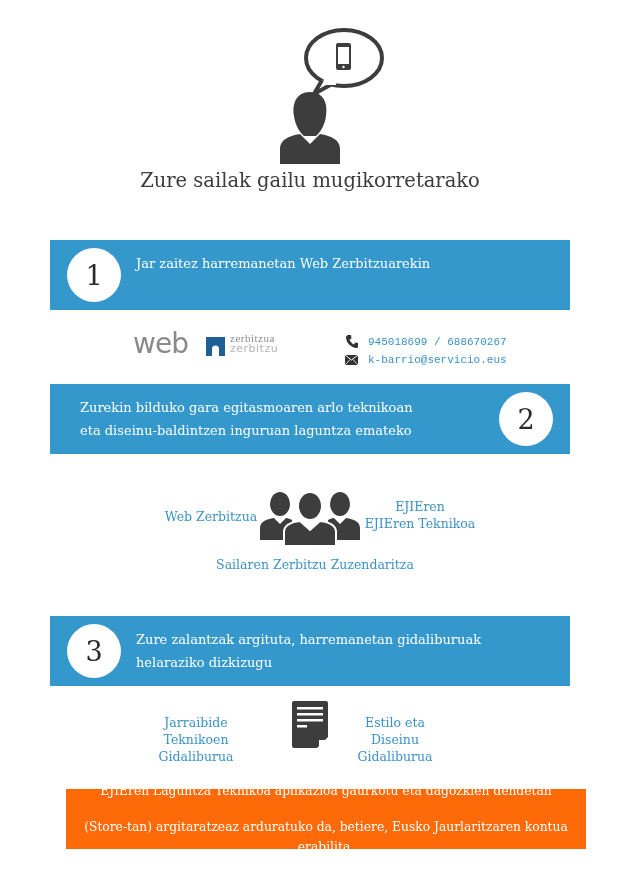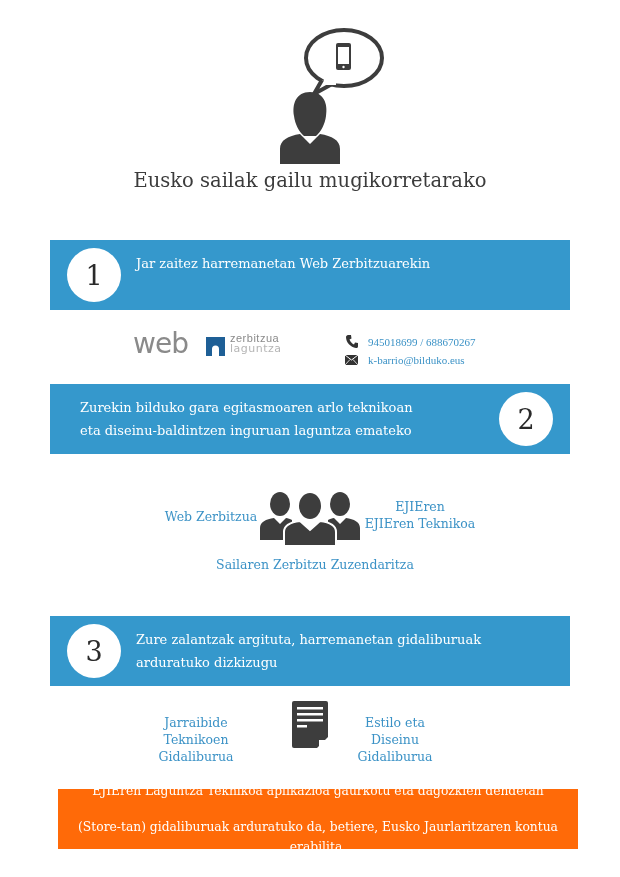--- a/index.html
+++ b/index.html
@@ -5,72 +5,72 @@
   html, body { margin:0; padding:0; }
   body { width:620px; height:877px; background:#ffffff; position:relative; overflow:hidden;
          font-family:"DejaVu Serif", serif; }
   .abs { position:absolute; }
   .title { left:0; width:620px; top:168px; text-align:center; color:#3c3c3c; font-size:19.5px; line-height:25px; }
   .band { left:50px; width:520px; height:70px; background:#3598cc; }
   .band-text { color:#ffffff; font-size:13px; line-height:23px; }
   .circle { width:54px; height:54px; border-radius:50%; background:#ffffff; color:#2a2a2a;
             display:flex; align-items:center; justify-content:center; font-size:27px; }
   .blue-label { color:#3b92c6; font-size:12.5px; line-height:17px; text-align:center; }
-  .contact { color:#3b92c6; font-size:11px; font-family:Liberation Serif, serif; }
-  .orange { left:58px; width:520px; top:789px; height:60px; background:#ff6a08; color:#fff;
+  .contact { color:#3b92c6; font-size:11px; font-family:Liberation Mono, monospace; }
+  .orange { left:66px; width:520px; top:789px; height:60px; background:#ff6a08; color:#fff;
             font-size:12.3px; line-height:20px; text-align:center; display:flex; flex-direction:column; justify-content:center;gap:16px; }
 </style>
 </head>
 <body>
 
 <svg class="abs" style="left:278px;top:24px" width="110" height="142" viewBox="0 0 110 142">
 
   <ellipse cx="66" cy="34" rx="38" ry="28" fill="#fff" stroke="#3d3d3d" stroke-width="4"></ellipse>
   <path d="M44 56 L36 70 L54 60" fill="#fff" stroke="#3d3d3d" stroke-width="4" stroke-linejoin="round"></path>
   <rect x="46" y="55" width="12" height="6" fill="#fff"></rect>
 
   <rect x="58" y="19" width="15" height="27" rx="2" fill="#3d3d3d"></rect>
   <rect x="60" y="23" width="11" height="17" fill="#fff"></rect>
   <circle cx="65.5" cy="43" r="1.2" fill="#fff"></circle>
 
   <path d="M32 68 C18 68 14 80 16 92 C17 100 21 108 26 112 L38 112 C43 108 47 100 48 92 C50 80 46 68 32 68 Z" fill="#3d3d3d"></path>
   <path d="M2 140 L2 125 C2 116 10 112 22 110 L32 120 L42 110 C54 112 62 116 62 125 L62 140 Z" fill="#3d3d3d"></path>
 </svg>
 
 <div class="abs title">
-  <div>Eusko sailak gailu mugikorretarako</div>
+  <div>Zure sailak gailu mugikorretarako</div>
 </div>
 
 <div class="abs band" style="top:240px">
   <div class="abs circle" style="left:17px;top:8px">1</div>
   <div class="abs band-text" style="left:86px;top:12px">
     <div>Jar zaitez harremanetan Web Zerbitzuarekin</div>
   </div>
 </div>
 
 <div class="abs" style="left:133px;top:333px;width:180px;height:26px">
   <span class="abs" style="left:0;top:-6px;font-family:'DejaVu Sans',sans-serif;font-size:28px;color:#8a8a8a;letter-spacing:-1px">web</span>
   <svg class="abs" style="left:73px;top:4px" width="19" height="19" viewBox="0 0 19 19">
     <path d="M0 0 H19 V19 H13 V12 A3.5 3.5 0 0 0 6 12 V19 H0 Z" fill="#1e5f96"></path>
   </svg>
-  <span class="abs" style="left:97px;top:0px;font-family:Liberation Sans, sans-serif;font-size:11px;line-height:10px;color:#8a8a8a;letter-spacing:0.5px">zerbitzua</span>
-  <span class="abs" style="left:97px;top:11px;font-family:'DejaVu Sans',sans-serif;font-size:11px;line-height:10px;color:#b5b5b5;letter-spacing:0.5px">laguntza</span>
+  <span class="abs" style="left:97px;top:0px;font-family:Liberation Serif, serif;font-size:11px;line-height:10px;color:#8a8a8a;letter-spacing:0.5px">zerbitzua</span>
+  <span class="abs" style="left:97px;top:11px;font-family:'DejaVu Sans',sans-serif;font-size:11px;line-height:10px;color:#b5b5b5;letter-spacing:0.5px">zerbitzu</span>
 </div>
 
 <svg class="abs" style="left:346px;top:335px" width="12" height="13" viewBox="0 0 12 13">
   <path d="M2 0 L5 0 L5.5 3.5 L3.5 4.5 C4.5 7 6 8.5 8 9.5 L9 7.5 L12 8 L12 11.5 C12 12.5 11 13 10 13 C4.5 12 0 7.5 0 2 C0 1 1 0 2 0 Z" fill="#333"></path>
 </svg>
 <span class="abs contact" style="left:368px;top:336px">945018699 / 688670267</span>
 
 <svg class="abs" style="left:345px;top:355px" width="13" height="10" viewBox="0 0 13 10">
   <rect x="0" y="0" width="13" height="10" fill="#333"></rect>
   <path d="M0 0 L6.5 5 L13 0" fill="none" stroke="#fff" stroke-width="1"></path>
   <path d="M0 10 L5 4.5 M13 10 L8 4.5" stroke="#fff" stroke-width="0.8"></path>
 </svg>
-<span class="abs contact" style="left:368px;top:354px">k-barrio@bilduko.eus</span>
+<span class="abs contact" style="left:368px;top:354px">k-barrio@servicio.eus</span>
 
 <div class="abs band" style="top:384px">
   <div class="abs band-text" style="left:30px;top:12px">
     <div>Zurekin bilduko gara egitasmoaren arlo teknikoan</div>
     <div>eta diseinu-baldintzen inguruan laguntza emateko</div>
   </div>
   <div class="abs circle" style="left:449px;top:8px">2</div>
 </div>
 
 <div class="abs blue-label" style="left:160px;top:508px;width:102px">Web Zerbitzua</div>
@@ -87,21 +87,21 @@
     <ellipse cx="50" cy="16" rx="12" ry="14" stroke="#fff" stroke-width="2"></ellipse>
     <path d="M24 56 L24 42 C24 35 32 32 40 31 L50 40 L60 31 C68 32 76 35 76 42 L76 56 Z" stroke="#fff" stroke-width="2"></path>
   </g>
 </svg>
 <div class="abs blue-label" style="left:160px;top:556px;width:310px">Sailaren Zerbitzu Zuzendaritza</div>
 
 <div class="abs band" style="top:616px">
   <div class="abs circle" style="left:17px;top:8px">3</div>
   <div class="abs band-text" style="left:86px;top:12px">
     <div>Zure zalantzak argituta, harremanetan gidaliburuak</div>
-    <div>arduratuko dizkizugu</div>
+    <div>helaraziko dizkizugu</div>
   </div>
 </div>
 
 <div class="abs blue-label" style="left:140px;top:714px;width:112px">
   <div>Jarraibide Teknikoen</div>
   <div>Gidaliburua</div>
 </div>
 <svg class="abs" style="left:292px;top:701px" width="36" height="47" viewBox="0 0 36 47">
   <path d="M2 0 H34 A2 2 0 0 1 36 2 V36 L25 47 H2 A2 2 0 0 1 0 45 V2 A2 2 0 0 1 2 0 Z" fill="#3d3d3d"></path>
   <path d="M27 39 H36 L27 47 Z" fill="#fff"></path>
@@ -110,14 +110,14 @@
   <rect x="5" y="18" width="26" height="2.5" fill="#fff"></rect>
   <rect x="5" y="24" width="10" height="2.5" fill="#fff"></rect>
 </svg>
 <div class="abs blue-label" style="left:340px;top:714px;width:110px">
   <div>Estilo eta Diseinu</div>
   <div>Gidaliburua</div>
 </div>
 
 <div class="abs orange">
   <div>EJIEren Laguntza Teknikoa aplikazioa gaurkotu eta dagozkien dendetan</div>
-  <div>(Store-tan) gidaliburuak arduratuko da, betiere, Eusko Jaurlaritzaren kontua erabilita.</div>
+  <div>(Store-tan) argitaratzeaz arduratuko da, betiere, Eusko Jaurlaritzaren kontua erabilita.</div>
 </div>
 
 </body></html>

